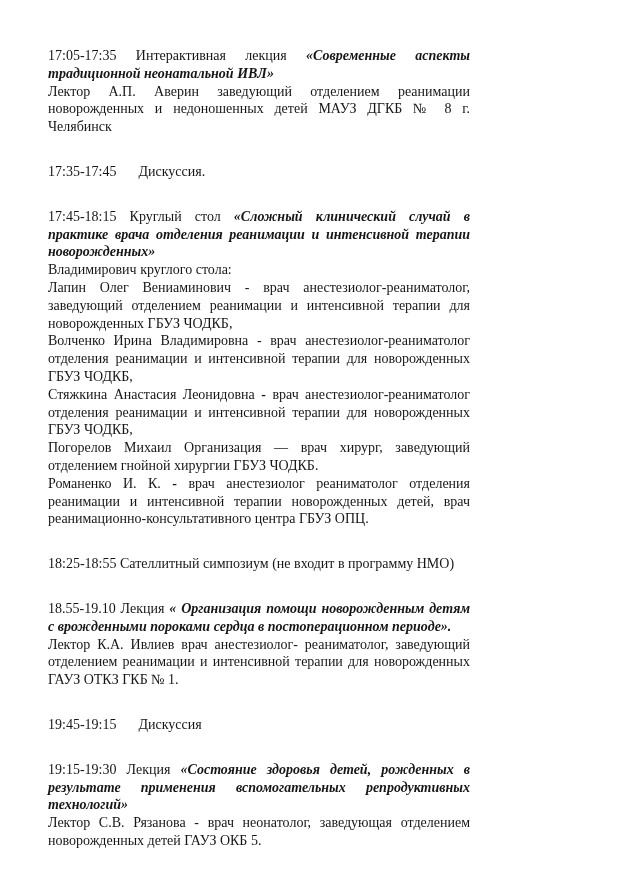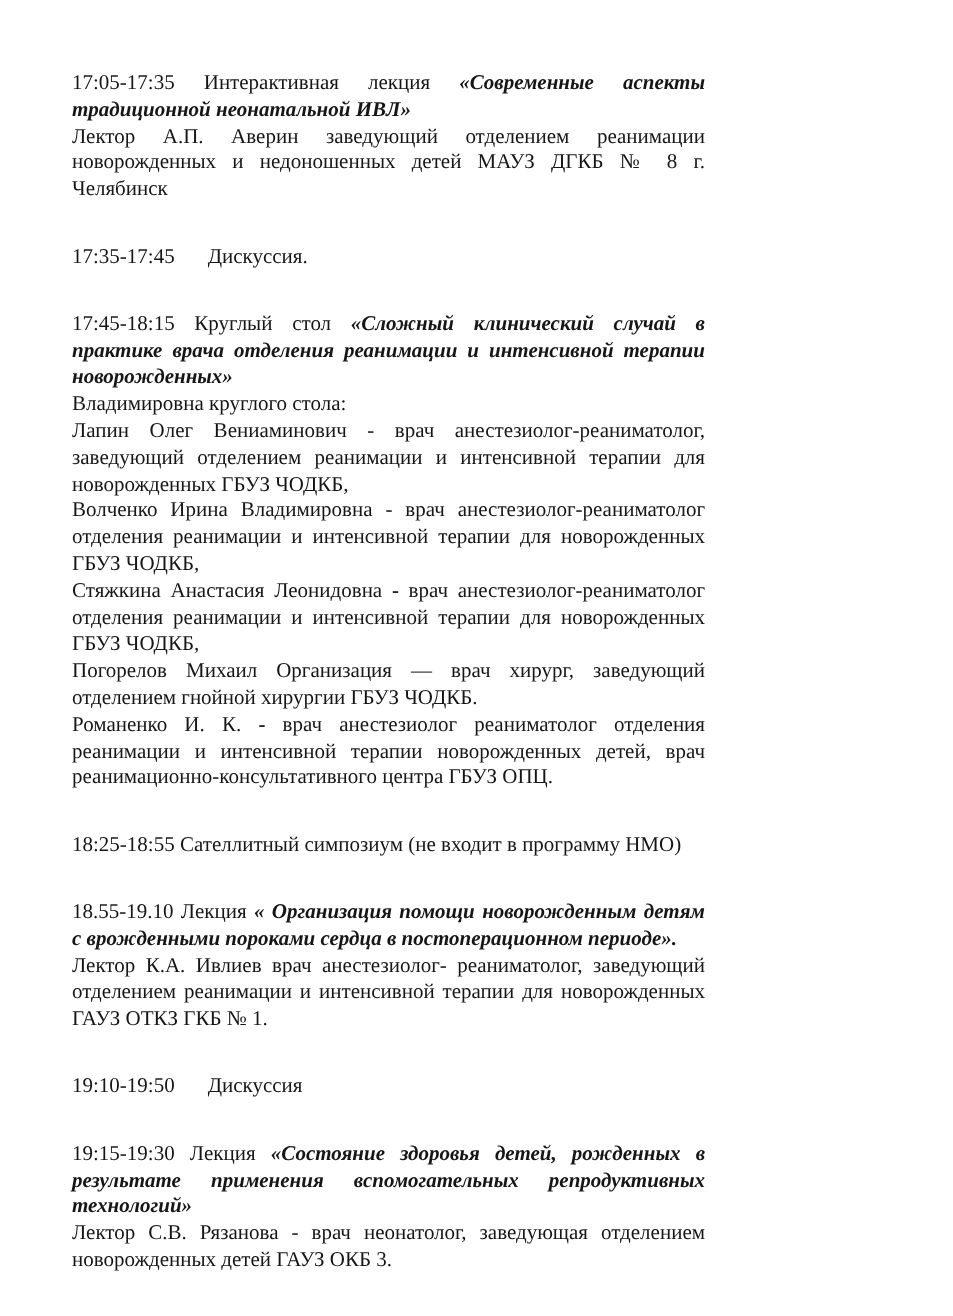--- a/index.html
+++ b/index.html
@@ -38,21 +38,21 @@
 
   <p class="block">
     <span>17:35-17:45</span><span class="tab"></span><span>Дискуссия.</span>
   </p>
 
   <p class="block">
     <span>17:45-18:15</span>
     <span>Круглый стол</span>
     <span class="title">«Сложный клинический случай в практике врача отделения реанимации и интенсивной терапии новорожденных»</span>
   </p>
-  <p>Владимировна круглого стола:</p>
+  <p>Владимирович круглого стола:</p>
 
   <p>
     <span>Лапин Олег Вениаминович</span>
     <span>-</span>
     <span>врач анестезиолог-реаниматолог, заведующий отделением реанимации и интенсивной терапии для новорожденных ГБУЗ ЧОДКБ,</span>
   </p>
 
   <p>
     <span>Волченко Ирина Владимировна</span>
     <span>-</span>
@@ -84,23 +84,23 @@
   </p>
 
   <p class="block">
     <span>18.55-19.10</span>
     <span>Лекция</span>
     <span class="title">« Организация помощи новорожденным детям с врожденными пороками сердца в постоперационном периоде».</span>
   </p>
   <p>Лектор К.А. Ивлиев врач анестезиолог- реаниматолог, заведующий отделением реанимации и интенсивной терапии для новорожденных ГАУЗ ОТКЗ ГКБ № 1.</p>
 
   <p class="block">
-    <span>19:10-19:50</span><span class="tab"></span><span>Дискуссия</span>
+    <span>19:45-19:15</span><span class="tab"></span><span>Дискуссия</span>
   </p>
 
   <p class="block">
     <span>19:15-19:30</span>
     <span>Лекция</span>
     <span class="title">«Состояние здоровья детей, рожденных в результате применения вспомогательных репродуктивных технологий»</span>
   </p>
-  <p>Лектор С.В. Рязанова - врач неонатолог, заведующая отделением новорожденных детей ГАУЗ ОКБ 3.</p>
+  <p>Лектор С.В. Рязанова - врач неонатолог, заведующая отделением новорожденных детей ГАУЗ ОКБ 5.</p>
 
 </div>
 
 </body></html>

